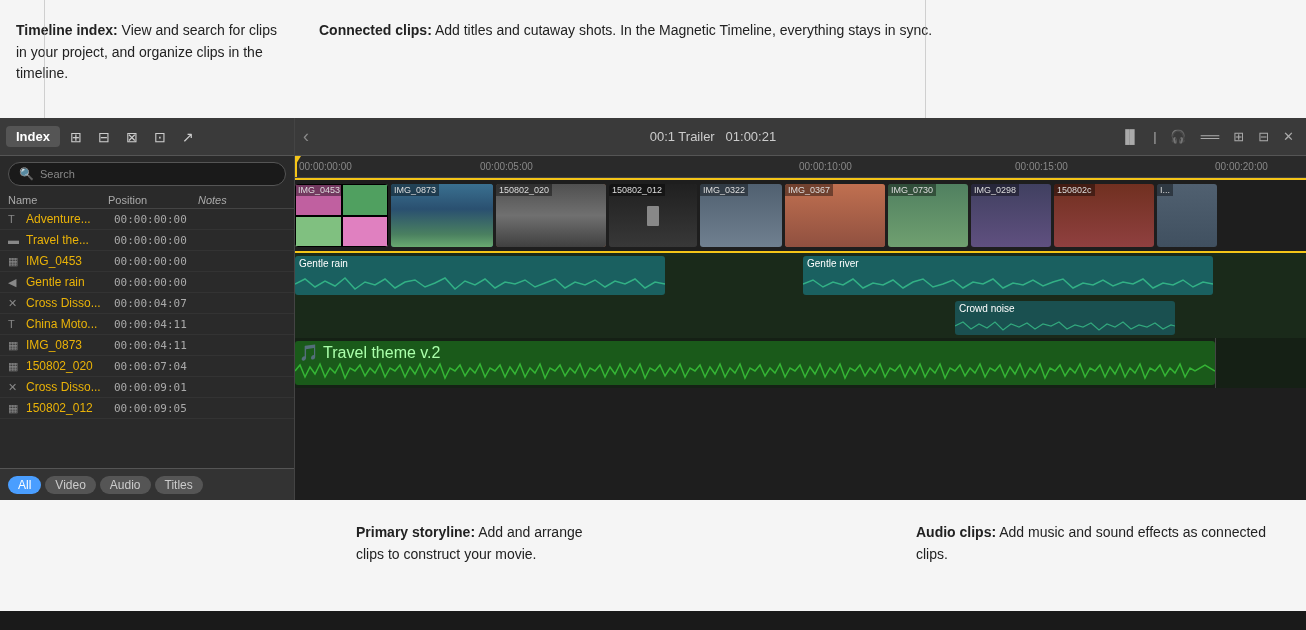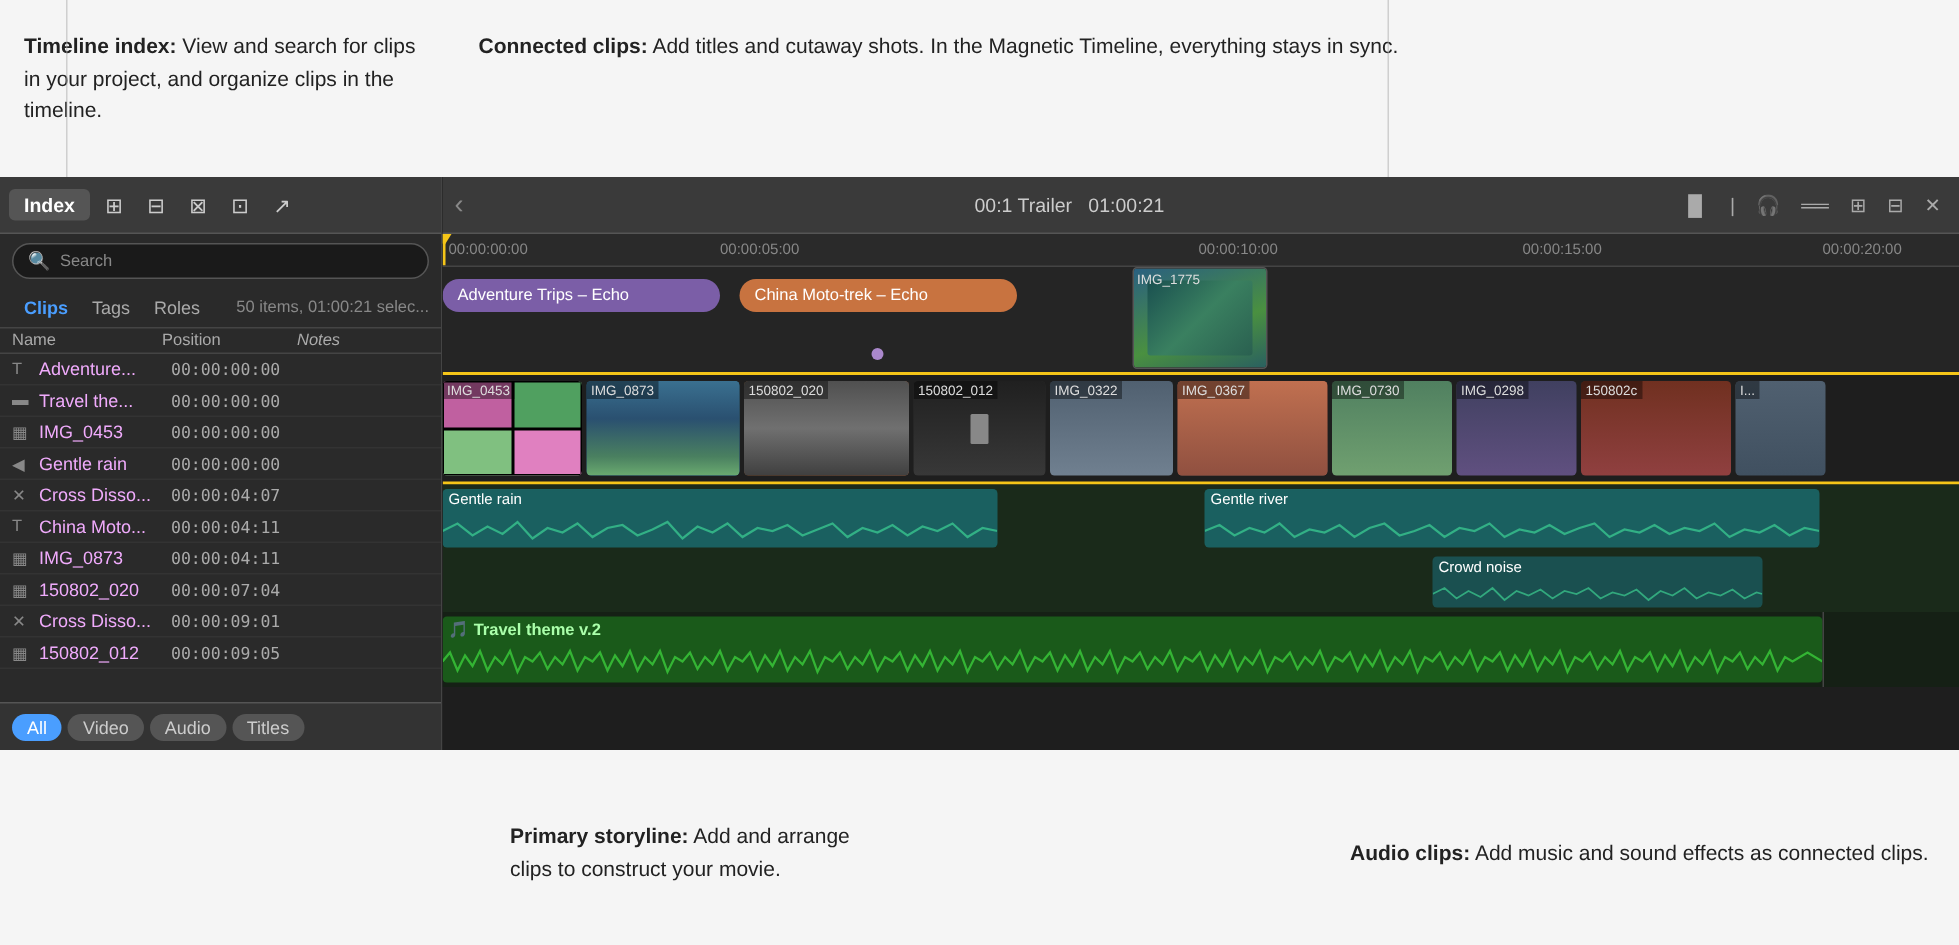--- a/index.html
+++ b/index.html
@@ -127,21 +127,21 @@
       padding: 3px 8px;
       border-bottom: 1px solid #333;
       cursor: pointer;
     }
     .clip-icon {
       width: 18px;
       font-size: 11px;
       color: #888;
       flex-shrink: 0;
     }
-    .clip-name { width: 88px; color: #f0abfc; overflow: hidden; text-overflow: ellipsis; white-space: nowrap; }
+    .clip-name { width: 88px; color: #eab308; overflow: hidden; text-overflow: ellipsis; white-space: nowrap; }
     .clip-pos { width: 90px; color: #aaa; font-size: 11px; font-family: monospace; }
 
     .sidebar-footer {
       height: 32px;
       background: #333;
       border-top: 1px solid #555;
       display: flex;
       align-items: center;
       padding: 0 8px;
       gap: 4px;
@@ -297,24 +297,24 @@
       font-size: 10px;
       color: #fff;
       padding: 2px 4px;
       overflow: hidden;
     }
     .audio-teal { background: #1a6060; }
     .audio-music { background: #1a5a1a; }
 
     .bottom-annotation {
       background: #f5f5f5;
-      height: 130px;
-      display: flex;
-      align-items: center;
-      padding: 14px 0;
+      height: 111px;
+      display: flex;
+      align-items: flex-start;
+      padding: 14px 16px;
     }
 
     
     .clip-list::-webkit-scrollbar { width: 4px; }
     .clip-list::-webkit-scrollbar-track { background: #2a2a2a; }
     .clip-list::-webkit-scrollbar-thumb { background: #555; border-radius: 2px; }
 
     .clip-label-overlay {
       position: absolute;
       top: 0; left: 0;
@@ -357,26 +357,20 @@
       <div class="toolbar-icon">⊠</div>
       <div class="toolbar-icon">⊡</div>
       <div class="toolbar-icon">↗</div>
     </div>
 
     <div class="search-bar">
       <span style="color:#888; font-size:12px;">🔍</span>
       <input type="text" placeholder="Search" style="">
     </div>
 
-    <div class="sidebar-tabs">
-      <span class="stab">Clips</span>
-      <span class="stab" style="color:#aaa;">Tags</span>
-      <span class="stab" style="color:#aaa;">Roles</span>
-      <span class="stab-count">50 items, 01:00:21 selec...</span>
-    </div>
 
     <div class="clip-list-header">
       <span class="col-name">Name</span>
       <span class="col-pos">Position</span>
       <span class="col-notes">Notes</span>
     </div>
 
     <div class="clip-list">
       <div class="clip-item">
         <span class="clip-icon">T</span>
@@ -466,39 +460,20 @@
       </div>
       <span class="ruler-mark" style="left:4px;">00:00:00:00</span>
       <span class="ruler-mark" style="left:185px;">00:00:05:00</span>
       <span class="ruler-mark" style="left:465px;padding-left:39px;">00:00:10:00</span>
       <span class="ruler-mark" style="left:720px;text-align:right;">00:00:15:00</span>
       <span class="ruler-mark" style="left:920px;">00:00:20:00</span>
     </div>
 
     <div class="timeline-tracks">
 
-      <div class="connected-row">
-
-        <div style="position:absolute; top:0px; left:460px; width:90px; height:68px; background:linear-gradient(135deg,#1a4060,#3a7090); border:1px solid #555; border-radius:3px; overflow:hidden; z-index:5;">
-          <div style="width:100%;height:100%; background: linear-gradient(160deg, #2a6080 0%, #4a9040 60%, #2a6060 100%); display:flex; align-items:center; justify-content:center;">
-            <div style="width:70px; height:50px; background:linear-gradient(135deg,#1a5050,#3a8060,#2a6050); border-radius:2px;"></div>
-          </div>
-          <div style="position:absolute;top:2px;left:2px;font-size:9px;color:#ddd;">IMG_1775</div>
-        </div>
-
-        <div class="clip-title-bar echo-purple" style="left:0px; width:185px;">
-          <span style="font-size:11px;">Adventure Trips – Echo</span>
-        </div>
-
-        <div class="clip-title-bar echo-orange" style="left:198px; width:185px;">
-          <span style="font-size:11px;">China Moto-trek – Echo</span>
-        </div>
-
-        <div style="position:absolute; bottom:8px; left:286px; width:8px; height:8px; background:#aa88cc; border-radius:50%; z-index:5;"></div>
-      </div>
 
       <div class="primary-row" style="display:flex; align-items:stretch; padding:0;">
 
         <div style="position:relative; width:100%; height:100%;">
 
           <div class="clip-block clip-photo" style="left:0px; width:93px; background:linear-gradient(135deg,#3a7040,#5a9050);">
             <div style="position:absolute;inset:0; background:linear-gradient(135deg, #5a2a60 20%, #8a5090 80%); opacity:0.85;"></div>
             <div style="position:absolute;inset:0; display:flex; flex-wrap:wrap; overflow:hidden;">
               <div style="width:50%; height:50%; background:#c060a0; border:1px solid #000;"></div>
               <div style="width:50%; height:50%; background:#50a060; border:1px solid #000;"></div>
@@ -580,21 +555,21 @@
           <div style="position:absolute; bottom:2px; left:0; right:0; height:14px; opacity:0.5; overflow:hidden;">
             <svg width="100%" height="14" viewBox="0 0 220 14" preserveAspectRatio="none">
               <polyline points="0,7 8,3 16,10 24,5 32,9 40,3 48,11 56,5 64,8 72,4 80,10 88,5 96,7 104,3 112,10 120,6 128,8 136,4 144,11 152,5 160,8 168,3 176,10 184,6 192,8 200,4 208,10 216,6 220,7" fill="none" stroke="#4affaa" stroke-width="1.2"></polyline>
             </svg>
           </div>
         </div>
       </div>
 
       <div class="audio-row2" style="height:50px; position:relative; background:#152015;">
         <div class="audio-clip audio-music" style="left:0px; width:920px; top:3px; bottom:3px;">
-          <span style="font-size:11px; color:#aaffaa; z-index:2; position:relative;font-weight:bold;">🎵 Travel theme v.2</span>
+          <span style="font-size:16px; color:#aaffaa; z-index:2; position:relative;">🎵 Travel theme v.2</span>
           <div style="position:absolute; bottom:3px; left:0; right:0; height:22px; opacity:0.55; overflow:hidden;">
             <svg width="100%" height="22" viewBox="0 0 920 22" preserveAspectRatio="none">
               <polyline points="0,11 5,5 10,17 15,7 20,14 25,4 30,17 35,8 40,13 45,4 50,18 55,8 60,11 65,5 70,16 75,8 80,13 85,4 90,17 95,8 100,11 105,5 110,17 115,7 120,14 125,4 130,17 135,8 140,13 145,4 150,18 155,8 160,11 165,5 170,16 175,8 180,13 185,4 190,17 195,8 200,11 205,5 210,17 215,7 220,14 225,4 230,17 235,8 240,13 245,4 250,18 255,8 260,11 265,5 270,16 275,8 280,13 285,4 290,17 295,8 300,11 305,5 310,17 315,7 320,14 325,4 330,17 335,8 340,13 345,4 350,18 355,8 360,11 365,5 370,16 375,8 380,13 385,4 390,17 395,8 400,11 405,5 410,17 415,7 420,14 425,4 430,17 435,8 440,13 445,4 450,18 455,8 460,11 465,5 470,16 475,8 480,13 485,4 490,17 495,8 500,11 505,5 510,17 515,7 520,14 525,4 530,17 535,8 540,13 545,4 550,18 555,8 560,11 565,5 570,16 575,8 580,13 585,4 590,17 595,8 600,11 605,5 610,17 615,7 620,14 625,4 630,17 635,8 640,13 645,4 650,18 655,8 660,11 665,5 670,16 675,8 680,13 685,4 690,17 695,8 700,11 705,5 710,17 715,7 720,14 725,4 730,17 735,8 740,13 745,4 750,18 755,8 760,11 765,5 770,16 775,8 780,13 785,4 790,17 795,8 800,11 805,5 810,17 815,7 820,14 825,4 830,17 835,8 840,13 845,4 850,18 855,8 860,11 865,5 870,16 875,8 880,13 885,4 890,17 895,8 900,11 910,5 920,11" fill="none" stroke="#4aff4a" stroke-width="1.5"></polyline>
             </svg>
           </div>
         </div>
 
         <div style="position:absolute; top:0; bottom:0; left:920px; width:1px; background:#444;"></div>
       </div>
 

